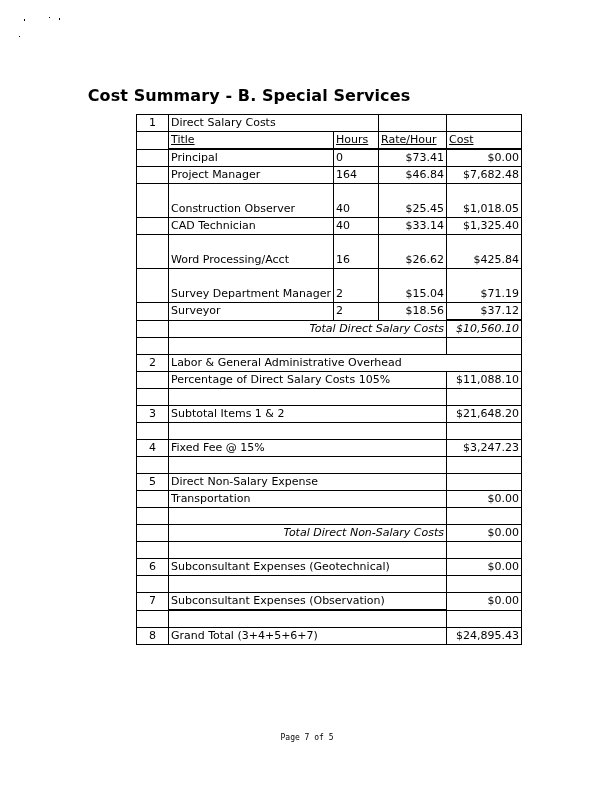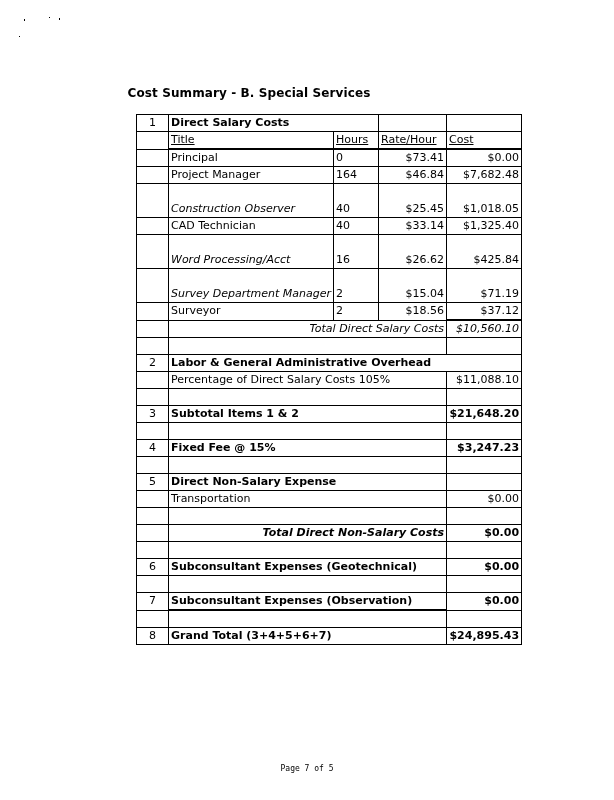--- a/index.html
+++ b/index.html
@@ -1,36 +1,36 @@
 <!DOCTYPE html>
 <html><head>
   <meta charset="utf-8">
   <style>
     html, body { margin: 0; padding: 0; background: #ffffff; }
     body { width: 614px; height: 800px; position: relative; overflow: hidden;
            font-family: "DejaVu Sans", sans-serif; color: #000; }
     .speck { position: absolute; width: 1px; height: 2px; background: #000; }
     .title { position: absolute; top: 86px; left: 0; width: 498px; text-align: center;
-             font-size: 12px; font-weight: bold; letter-spacing: 0.1px; }
+             font-size: 16px; font-weight: bold; letter-spacing: 0.1px; }
     table.cs { position: absolute; top: 114px; left: 136px; border-collapse: collapse;
                font-size: 11px; table-layout: fixed; }
     table.cs td { border: 1px solid #000; height: 16px; padding: 0 2px; line-height: 16px;
                   white-space: nowrap; overflow: hidden; }
     .c0 { width: 27px; text-align: center; }
     .c1 { width: 121px; }
     .c2 { width: 40px; text-align: left; }
     .c3 { width: 63px; text-align: right; }
     .c4 { width: 70px; text-align: right; }
-    .b { font-weight: bold; margin-left: 10px; }
+    .b { font-weight: normal; margin-left: 10px; }
     .i { font-style: italic; text-align: right; }
     .u { text-decoration: underline; }
-    td.wrap { white-space: normal; line-height: 17px; vertical-align: bottom; font-style: italic; }
+    td.wrap { white-space: normal; line-height: 17px; vertical-align: bottom; }
     .nob-r { border-right: none !important; }
     .thick-b { border-bottom: 2px solid #000 !important; }
-    .footer { position: absolute; top: 764px; left: 0; width: 614px; text-align: center;
+    .footer { position: absolute; top: 733px; left: 0; width: 614px; text-align: center;
               font-family: "DejaVu Sans Mono", monospace; font-size: 8px; }
   </style>
 </head>
 <body>
 
 <div class="speck" style="left:24px;top:19px;"></div>
 <div class="speck" style="left:49px;top:17px;height:1px;"></div>
 <div class="speck" style="left:59px;top:18px;"></div>
 <div class="speck" style="left:19px;top:36px;height:1px;"></div>
 

